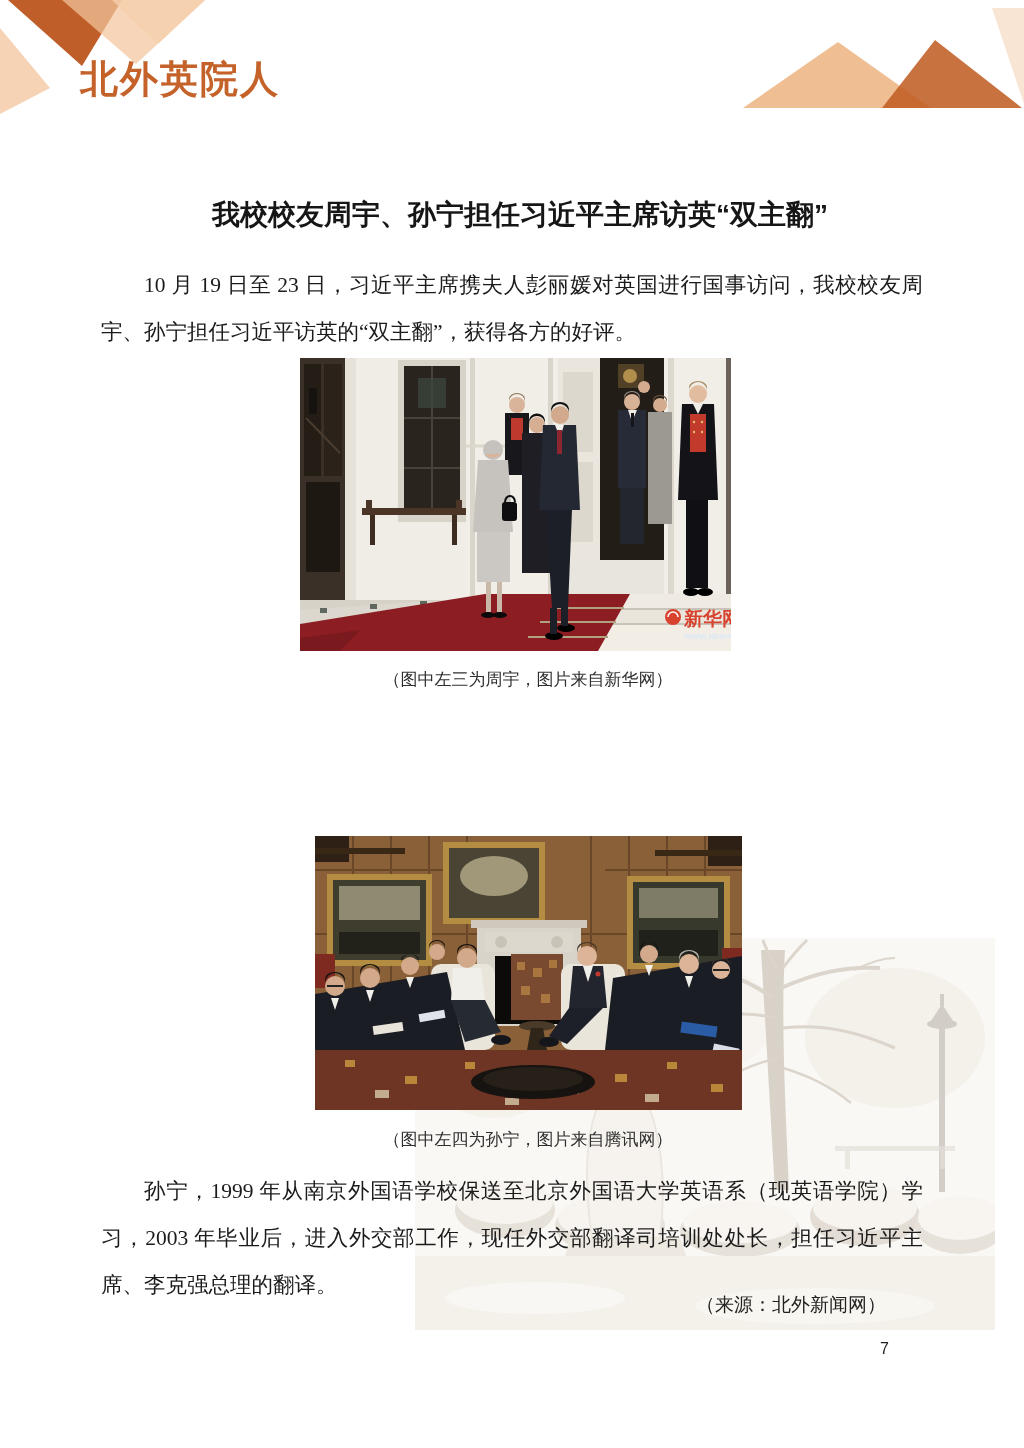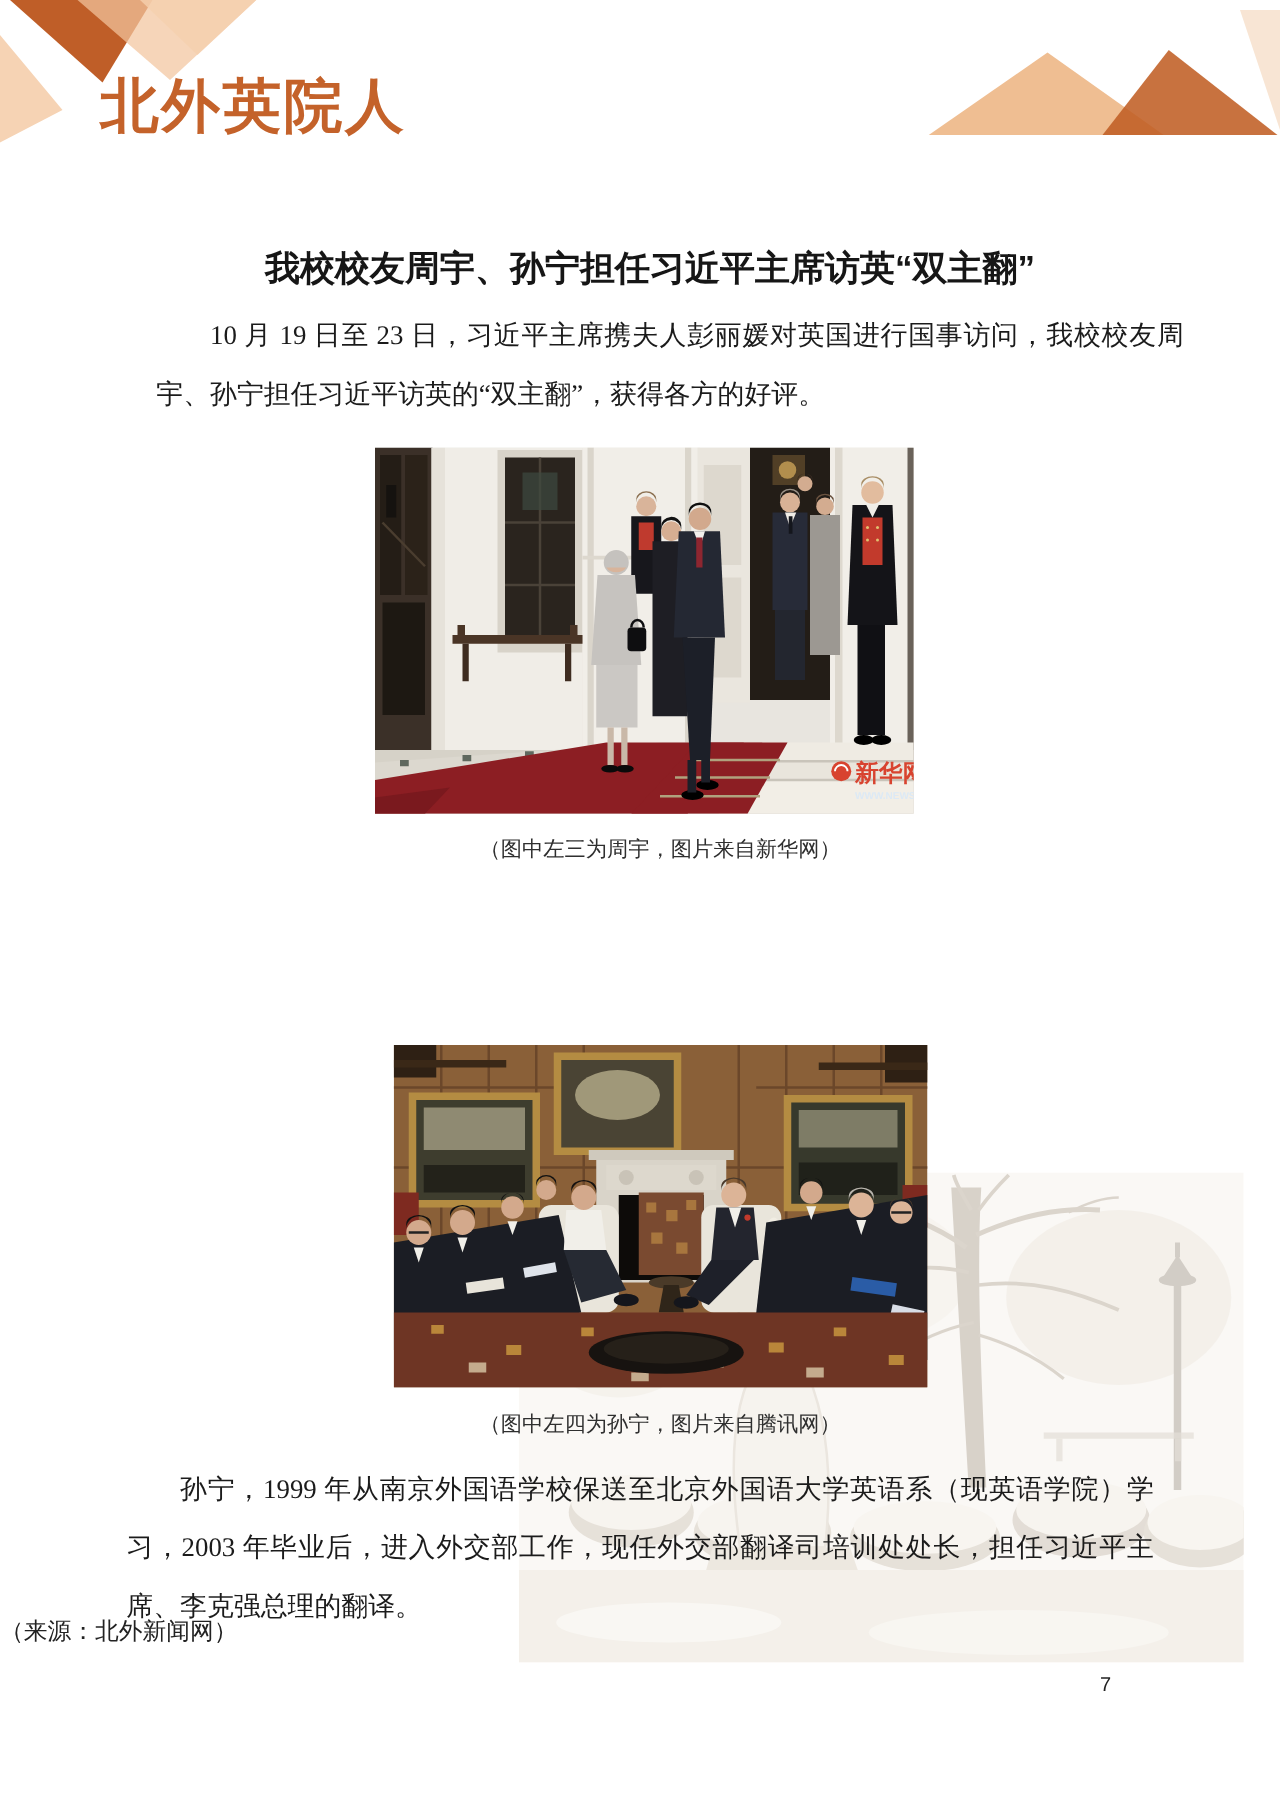--- a/index.html
+++ b/index.html
@@ -9,21 +9,21 @@
     margin:0 auto;
     background:#ffffff;
     overflow:hidden;
     font-family:"Liberation Serif","DejaVu Serif",serif;
   }
   .abs{position:absolute;}
   
   #logo-cn{
     left:80px;top:54px;
     font-family:"Liberation Sans","DejaVu Sans",sans-serif;
-    font-weight:800;font-size:47px;letter-spacing:2px;
+    font-weight:800;font-size:38px;letter-spacing:2px;
     color:#c4622a;z-index:5;
   }
   #logo-en{
     left:299px;top:60px;
     font-family:"Liberation Serif","DejaVu Serif",serif;
     font-weight:700;font-size:33px;letter-spacing:0.5px;
     color:#3d3d3f;z-index:5;
   }
   
   #article-title{
@@ -32,31 +32,31 @@
     font-family:"Liberation Sans","DejaVu Sans",sans-serif;
     font-weight:700;font-size:28px;color:#161616;
     z-index:4;
   }
   .para{
     left:101px;width:822px;
     font-size:21.5px;line-height:47px;color:#1b1b1b;
     text-align:justify;text-indent:2em;
     margin:0;z-index:4;
   }
-  #para-1{top:245px;margin-left:24px;}
+  #para-1{top:262px;}
   #para-2{top:704px;}
   #para-3{top:1168px;}
   .caption{
     left:0;width:1056px;text-align:center;
     font-size:17px;color:#2f2f2f;z-index:4;
   }
   #caption-1{top:668px;}
   #caption-2{top:1128px;}
   #source-line{
-    left:0;top:1292px;width:886px;text-align:left;
+    left:0;top:1292px;width:886px;text-align:right;
     font-size:19px;color:#222;z-index:4;
   }
   #page-number{
     left:880px;top:1340px;
     font-family:"Liberation Sans","DejaVu Sans",sans-serif;
     font-size:16px;color:#222;z-index:4;
   }
   
   #photo-1{left:300px;top:358px;width:431px;height:293px;z-index:3;}
   #photo-2{left:315px;top:836px;width:427px;height:274px;z-index:3;}

